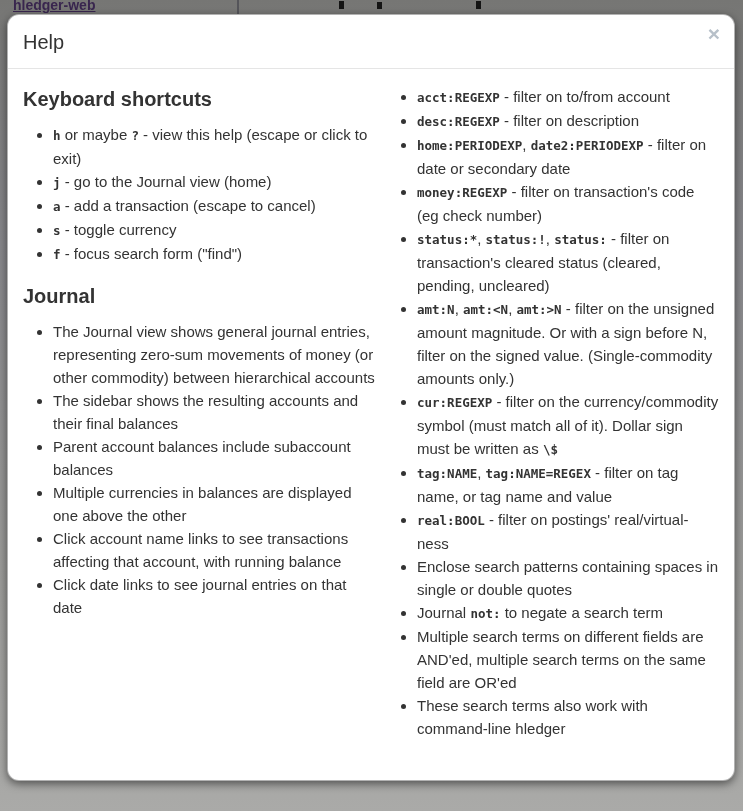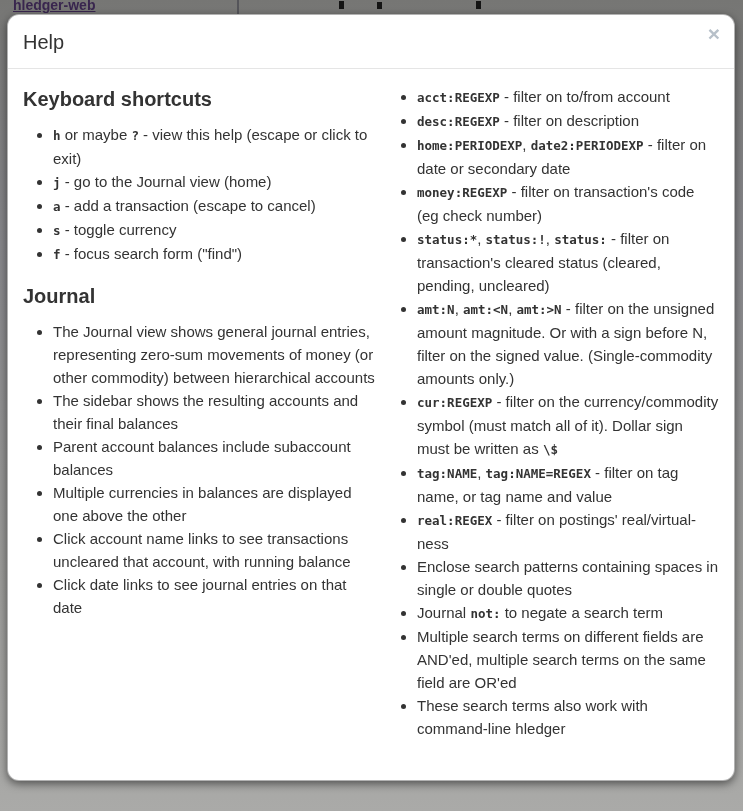--- a/index.html
+++ b/index.html
@@ -100,35 +100,35 @@
             <li><code>a</code><span> - add a transaction (escape to cancel)</span></li>
             <li><code>s</code><span> - toggle currency</span></li>
             <li><code>f</code><span> - focus search form ("find")</span></li>
           </ul>
         <h3 class="section-heading">Journal</h3>
         <ul class="help-list">
             <li><span>The Journal view shows general journal entries, representing zero-sum movements of money (or other commodity) between hierarchical accounts</span></li>
             <li><span>The sidebar shows the resulting accounts and their final balances</span></li>
             <li><span>Parent account balances include subaccount balances</span></li>
             <li><span>Multiple currencies in balances are displayed one above the other</span></li>
-            <li><span>Click account name links to see transactions uncleared that account, with running balance</span></li>
+            <li><span>Click account name links to see transactions affecting that account, with running balance</span></li>
             <li><span>Click date links to see journal entries on that date</span></li>
           </ul>
       </div>
       <div class="col-right">
         <ul class="help-list">
             <li><code>acct:REGEXP</code><span> - filter on to/from account</span></li>
             <li><code>desc:REGEXP</code><span> - filter on description</span></li>
             <li><code>home:PERIODEXP</code><span>, </span><code>date2:PERIODEXP</code><span> - filter on date or secondary date</span></li>
             <li><code>money:REGEXP</code><span> - filter on transaction's code (eg check number)</span></li>
             <li><code>status:*</code><span>, </span><code>status:!</code><span>, </span><code>status:</code><span> - filter on transaction's cleared status (cleared, pending, uncleared)</span></li>
             <li><code>amt:N</code><span>, </span><code>amt:&lt;N</code><span>, </span><code>amt:&gt;N</code><span> - filter on the unsigned amount magnitude. Or with a sign before N, filter on the signed value. (Single-commodity amounts only.)</span></li>
             <li><code>cur:REGEXP</code><span> - filter on the currency/commodity symbol (must match all of it). Dollar sign must be written as </span><code>\$</code></li>
             <li><code>tag:NAME</code><span>, </span><code>tag:NAME=REGEX</code><span> - filter on tag name, or tag name and value</span></li>
-            <li><code>real:REGEX</code><span> - filter on postings' real/virtual-ness</span></li>
+            <li><code>real:BOOL</code><span> - filter on postings' real/virtual-ness</span></li>
             <li><span>Enclose search patterns containing spaces in single or double quotes</span></li>
             <li><span>Journal </span><code>not:</code><span> to negate a search term</span></li>
             <li><span>Multiple search terms on different fields are AND'ed, multiple search terms on the same field are OR'ed</span></li>
             <li><span>These search terms also work with command-line hledger</span></li>
           </ul>
       </div>
     </div>
   </div>
 
 </div>

